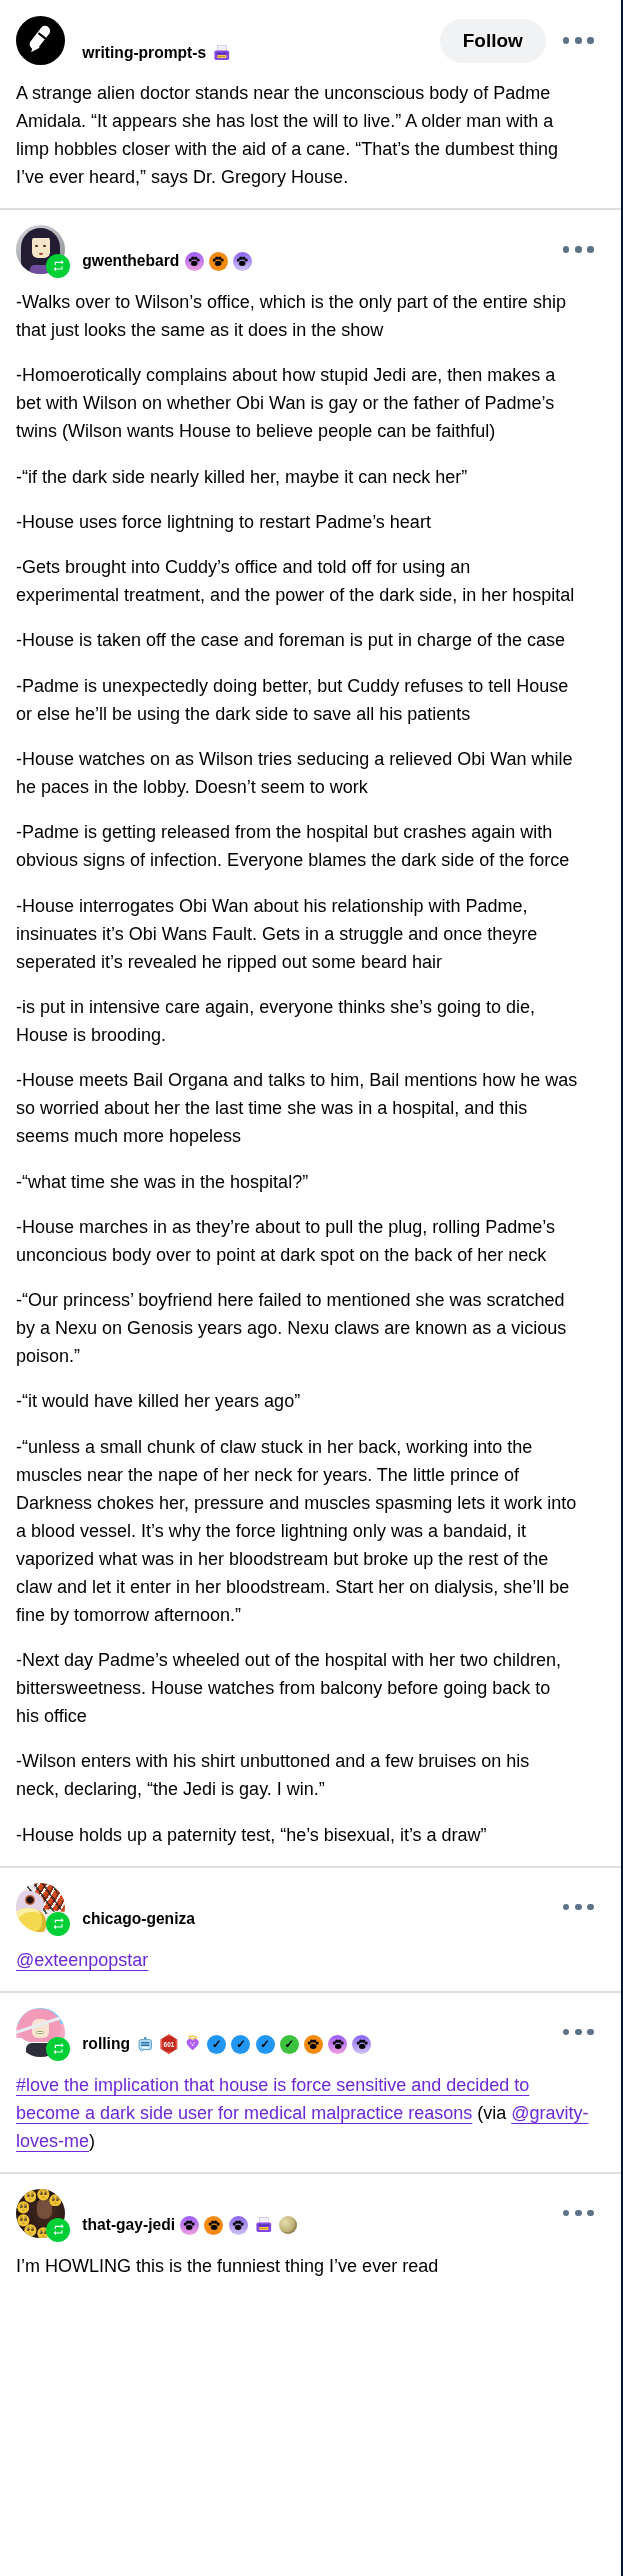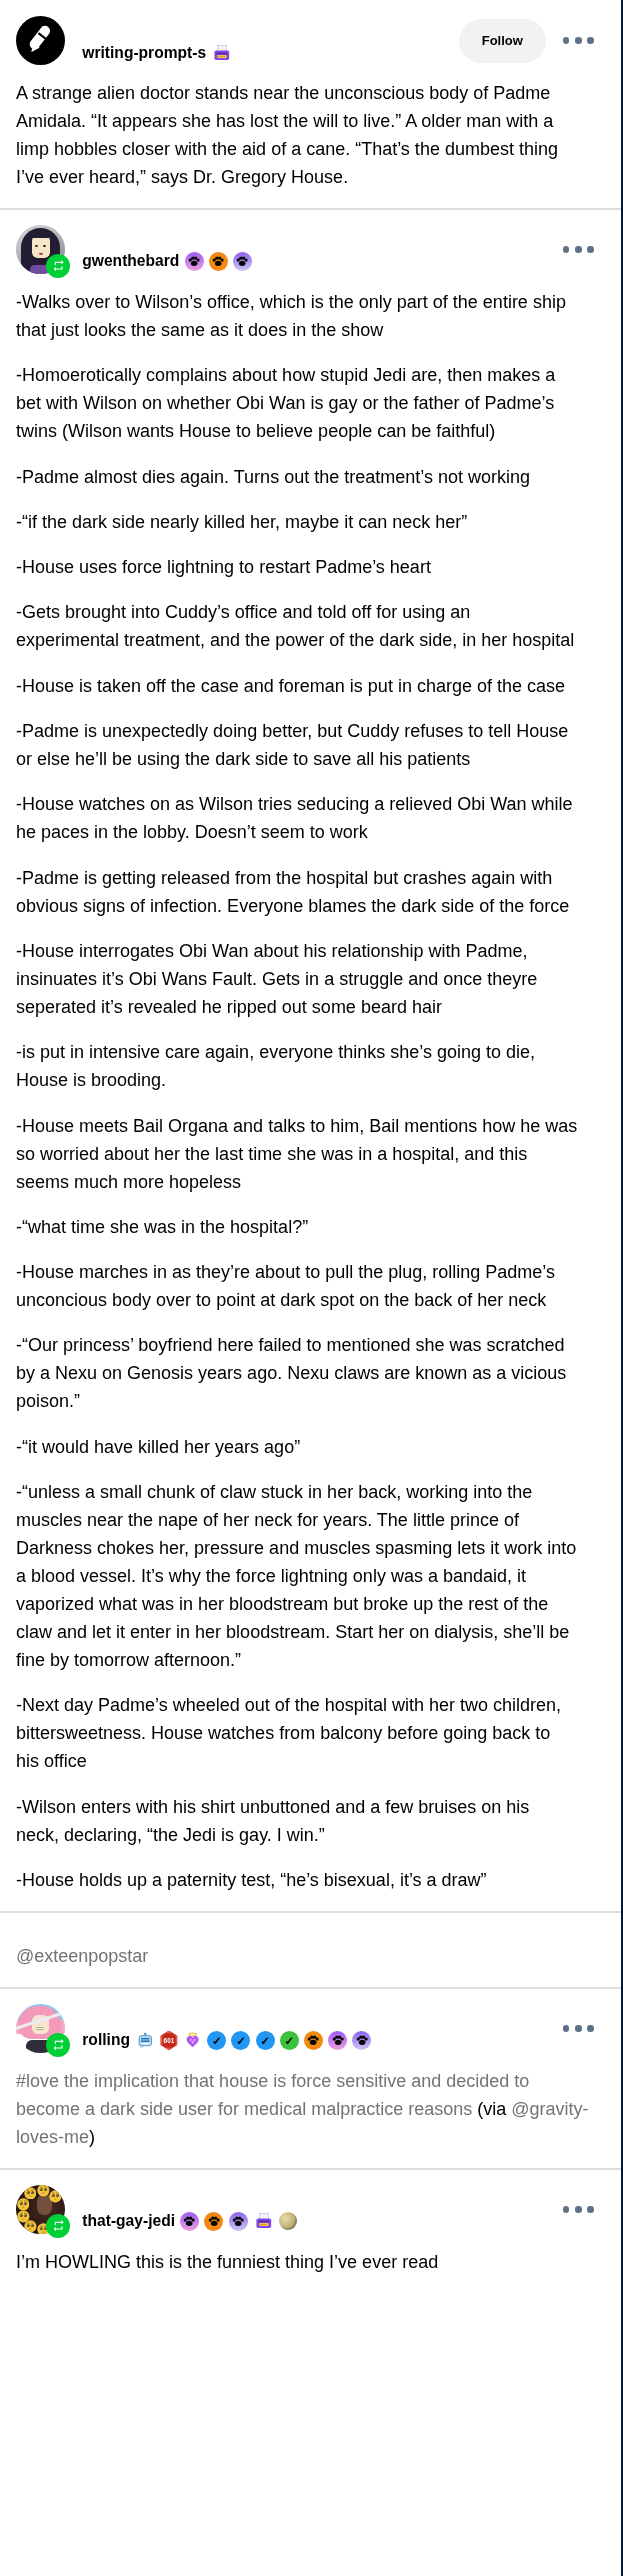--- a/index.html
+++ b/index.html
@@ -19,31 +19,31 @@
   .hdr { display:flex; align-items:center; height:49px; }
   .avatar-wrap { position:relative; width:49px; height:49px; flex:0 0 auto; cursor:pointer; }
   .avatar { width:49px; height:49px; border-radius:50%; overflow:hidden; position:relative; }
   .reblog-badge {
     position:absolute; right:-5.2px; bottom:-4px; width:24px; height:24px; border-radius:50%;
     background:#00cf35; display:flex; align-items:center; justify-content:center; z-index:5;
   }
   .username { margin-left:17.3px; display:flex; align-items:center; gap:5.2px; font-size:15.6px; font-weight:700; cursor:pointer; white-space:nowrap;margin-top:24px; }
   .follow-btn {
     margin-left:auto; height:44px; padding:0 23px; border:none; border-radius:23px;
-    background:#f1f2f4; font-family:inherit; font-size:13px; font-weight:600; color:#000; cursor:pointer;
+    background:#f1f2f4; font-family:inherit; font-size:19px; font-weight:600; color:#000; cursor:pointer;
   }
   .meatballs { margin-left:auto; display:flex; gap:5.8px; align-items:center; padding:5.8px 1.2px; cursor:pointer; }
   .meatballs.after-follow { margin-left:16px; }
   .meatballs i { width:6.4px; height:6.4px; border-radius:50%; background:#5e7287; display:block; }
 
   
   .post-body { margin-top:14px; font-size:18px; line-height:28px; color:#000; }
   .post-body p { white-space:pre-line; margin:0 0 17.3px 0; }
   .post-body p:last-child { margin-bottom:0; }
-  a.link, .link { color:#737373; text-decoration-thickness:1.4px; text-underline-offset:4px; cursor:pointer; }
+  a.link, .link { color:#6d28d9; text-decoration:underline; text-decoration-thickness:1.4px; text-underline-offset:4px; cursor:pointer; }
 
   
   .badge { width:19px; height:19px; border-radius:50%; display:inline-flex; align-items:center; justify-content:center; flex:0 0 auto; }
   .b-paw-pink   { background:linear-gradient(180deg,#9b5cf6,#f09ede); }
   .b-paw-orange { background:#f28a12; }
   .b-paw-black  { background:linear-gradient(180deg,#8a63f0,#cfc3f5); }
   .b-check-blue  { background:#2196f3; }
   .b-check-green { background:#3cc23c; }
   .b-check-blue span, .b-check-green span { font-size:11.6px; font-weight:700; color:#000; line-height:1; }
   .b-type { width:21.4px; height:19.6px; border-radius:0; background:none; }
@@ -225,21 +225,20 @@
         <i></i>
         <i></i>
       </div>
   </header>
   <div class="post-body">
     <p>-Walks over to Wilson’s office, which is the only part of the entire ship
 that just looks the same as it does in the show</p>
     <p>-Homoerotically complains about how stupid Jedi are, then makes a
 bet with Wilson on whether Obi Wan is gay or the father of Padme’s
 twins (Wilson wants House to believe people can be faithful)</p>
-    <p>-Padme almost dies again. Turns out the treatment’s not working</p>
     <p>-“if the dark side nearly killed her, maybe it can neck her”</p>
     <p>-House uses force lightning to restart Padme’s heart</p>
     <p>-Gets brought into Cuddy’s office and told off for using an
 experimental treatment, and the power of the dark side, in her hospital</p>
     <p>-House is taken off the case and foreman is put in charge of the case</p>
     <p>-Padme is unexpectedly doing better, but Cuddy refuses to tell House
 or else he’ll be using the dark side to save all his patients</p>
     <p>-House watches on as Wilson tries seducing a relieved Obi Wan while
 he paces in the lobby. Doesn’t seem to work</p>
     <p>-Padme is getting released from the hospital but crashes again with
@@ -271,20 +270,44 @@
 his office</p>
     <p>-Wilson enters with his shirt unbuttoned and a few bruises on his
 neck, declaring, “the Jedi is gay. I win.”</p>
     <p>-House holds up a paternity test, “he’s bisexual, it’s a draw”</p>
   </div>
 </article>
 
 <div class="divider"></div>
 
 <article class="post">
+  <header class="hdr">
+    <div class="avatar-wrap">
+      <div class="avatar av-cg">
+        <div class="or"></div>
+          <div class="bk"></div>
+          <div class="lv"></div>
+          <div class="eye"></div>
+          <div class="yl"></div>
+      </div>
+      <div class="reblog-badge">
+        <svg width="13.3" height="13.3" viewBox="0 0 24 24">
+            <use href="#repeat-icon"></use>
+          </svg>
+      </div>
+    </div>
+    <h2 class="username">
+      <span>chicago-geniza</span>
+    </h2>
+    <div class="meatballs">
+        <i></i>
+        <i></i>
+        <i></i>
+      </div>
+  </header>
   <div class="post-body">
     <p><a class="link">@exteenpopstar</a></p>
   </div>
 </article>
 
 <div class="divider"></div>
 
 <article class="post">
   <header class="hdr">
     <div class="avatar-wrap">

